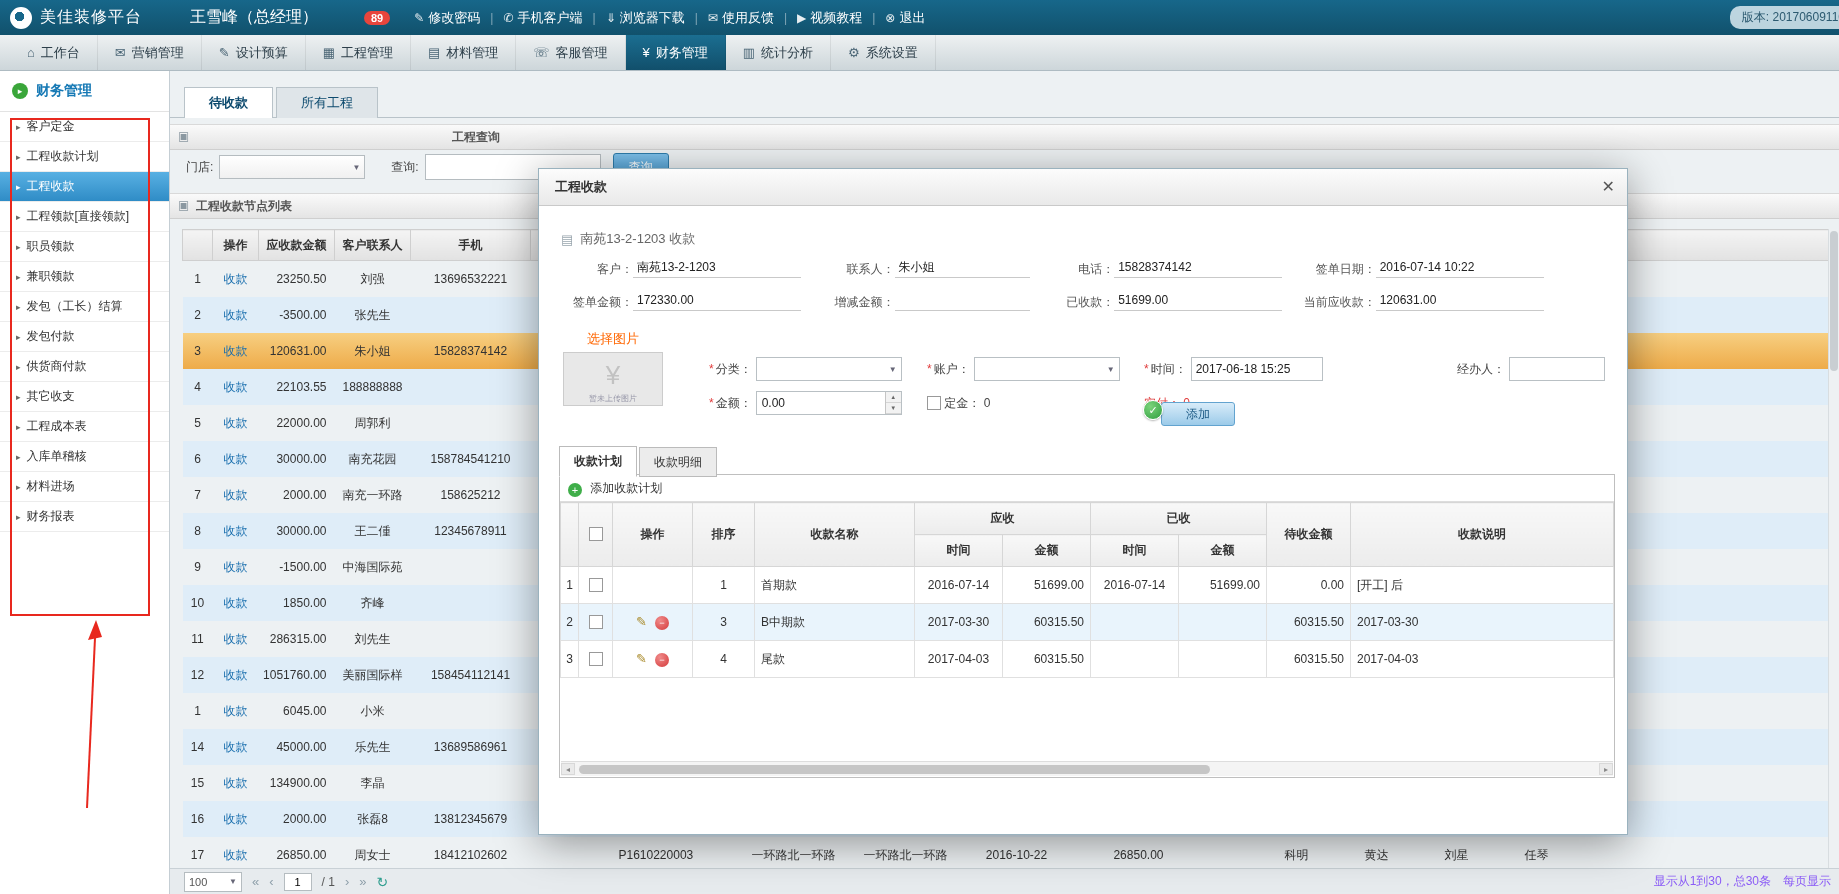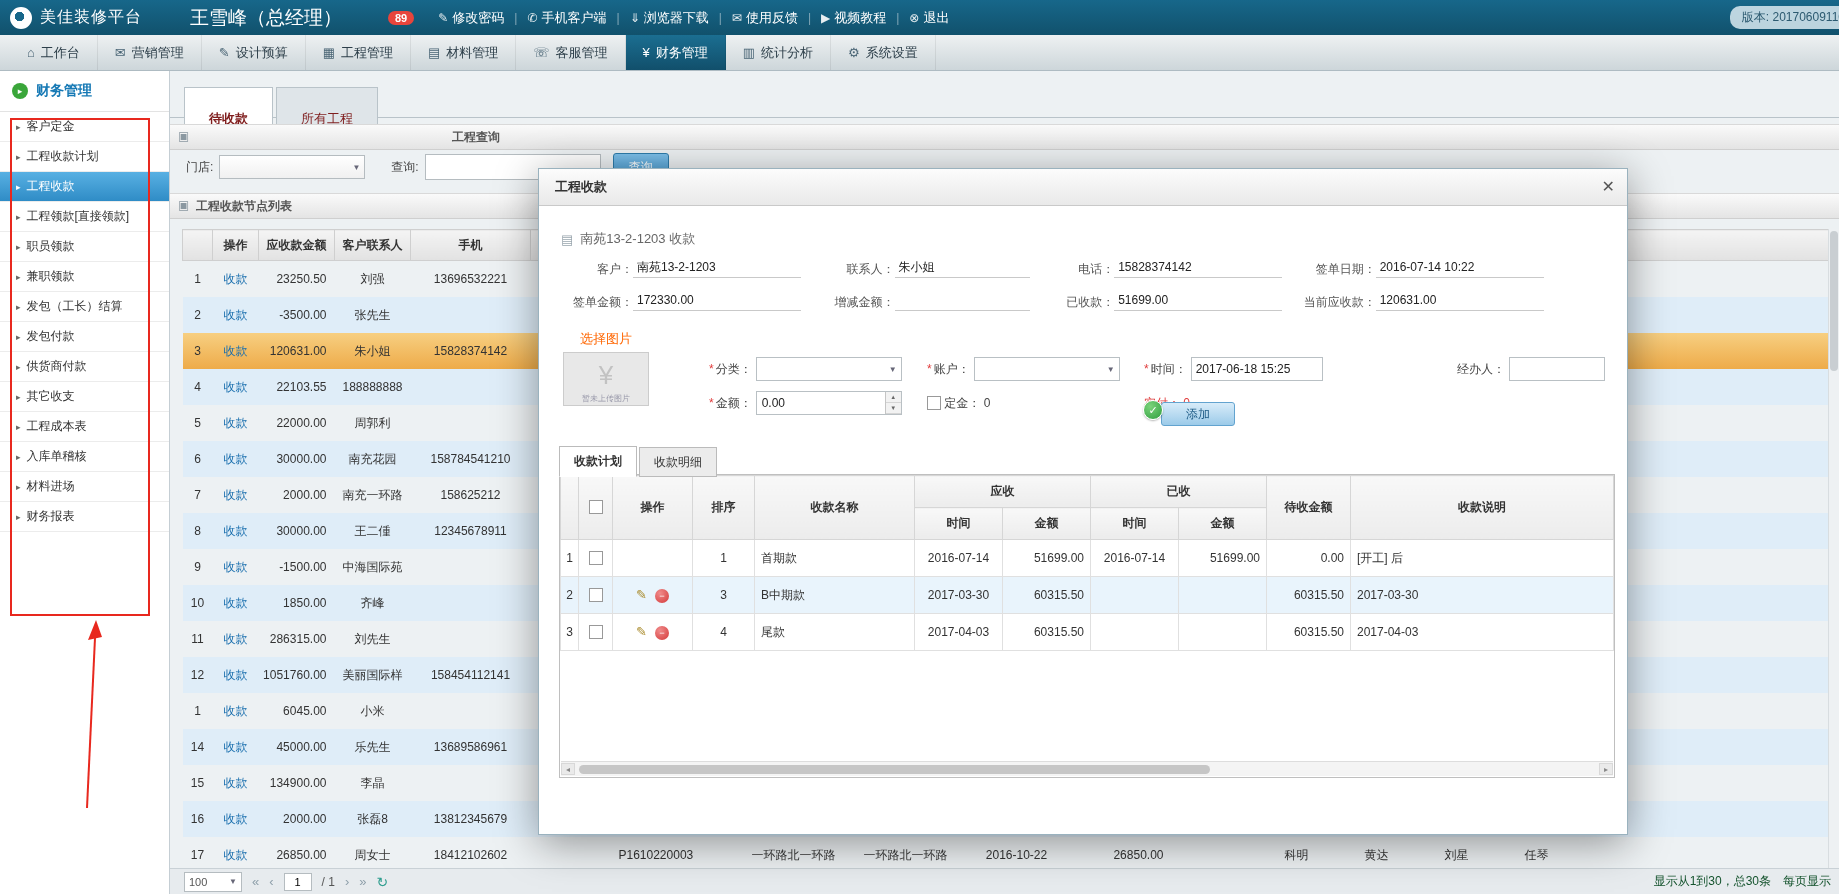--- a/index.html
+++ b/index.html
@@ -4,21 +4,21 @@
 <style>
 html,body{margin:0;padding:0}
 body{width:1839px;height:894px;position:relative;overflow:hidden;background:#edf1f3;
  font-family:"Liberation Sans","DejaVu Sans",sans-serif;font-size:12px;color:#333}
 
 .topbar{position:absolute;top:0;left:0;right:0;height:35px;display:flex;align-items:center;
  background:linear-gradient(#17678a,#11516c);color:#fff;z-index:10}
 .logo{display:flex;align-items:center}
 .logo-icon{width:22px;height:22px;border-radius:50%;border:4px solid #fff;box-sizing:border-box;margin:0 8px 0 10px;background:radial-gradient(circle at 40% 40%,#17678a 40%,#fff 41%)}
 .logo-text{font-size:16px;font-weight:normal;letter-spacing:1px}
-.user{margin-left:48px;font-size:19px;cursor:pointer}
+.user{margin-left:48px;font-size:16px;cursor:pointer}
 .badge{margin-left:46px;background:#e8453c;border-radius:9px;padding:1px 7px;font-size:11px;font-weight:bold}
 .topmenu{margin-left:14px;display:flex;align-items:center}
 .menu-item{display:inline-flex;align-items:center;gap:4px;padding:0 10px;font-size:13px;cursor:pointer;white-space:nowrap}
 .menu-sep{color:rgba(255,255,255,.45);font-size:12px}
 .m-ic{font-size:12px;opacity:.9}
 .version{margin-left:auto;margin-right:-18px;background:rgba(219,234,241,.85);color:#2c5a70;
  border-radius:10px;padding:3px 12px;font-size:12px;white-space:nowrap}
 
 .navbar{position:absolute;top:35px;left:0;right:0;height:36px;display:flex;padding-left:10px;
  background:linear-gradient(#eef1f2,#cdd6da);border-bottom:1px solid #aebbc2;box-sizing:border-box;z-index:9}
@@ -32,22 +32,22 @@
 .side-header{height:40px;display:flex;align-items:center;padding-left:12px;color:#1679b5;font-size:14px;font-weight:bold;border-bottom:1px solid #e3e3e3}
 .sh-ic{width:16px;height:16px;border-radius:50%;background:#3aa63a;color:#fff;font-size:9px;line-height:16px;text-align:center;margin-right:8px}
 .side-item{height:30px;border-bottom:1px solid #ececec;padding-left:16px;font-size:12px;color:#333;cursor:pointer;display:flex;align-items:center;gap:6px;box-sizing:border-box}
 .side-item .blt{font-size:9px;color:#666}
 .side-item.active{background:linear-gradient(#58b0e3,#2f8cc6);color:#fff}
 .side-item.active .blt{color:#fff}
 .annot{position:absolute;left:0;top:0;width:170px;height:823px;pointer-events:none;z-index:6}
 
 .content{position:absolute;left:170px;top:71px;right:0;bottom:0;background:#edf1f3;overflow:hidden}
 .tabstrip{position:absolute;top:16px;left:0;right:0;height:31px;border-bottom:1px solid #b9c3c9;padding-left:14px;box-sizing:border-box}
-.ctab{display:inline-block;height:30px;line-height:30px;padding:16px 24px;font-size:13px;border:1px solid #b9c3c9;border-bottom:none;
- background:#dfe5e9;color:#7f1d1d;margin-right:3px;cursor:pointer;vertical-align:bottom}
+.ctab{display:inline-block;height:30px;line-height:30px;padding:0 24px;font-size:13px;border:1px solid #b9c3c9;border-bottom:none;
+ background:#dfe5e9;color:#0c4a6e;margin-right:3px;cursor:pointer;vertical-align:bottom}
 .ctab.active{background:#fff;font-weight:bold}
 .bar{position:absolute;left:0;right:0;height:24px;background:linear-gradient(#fafafa,#e4e4e4);
  border-top:1px solid #d9d9d9;border-bottom:1px solid #cfcfcf;font-size:12px;color:#555}
 .search-bar{top:53px}.list-bar{top:122px}
 .bic{position:absolute;left:8px;top:4px;color:#8b98a1;font-size:12px}
 .search-bar .btitle{position:absolute;left:282px;top:0;line-height:24px;font-weight:bold;color:#555}
 .list-bar .btitle{position:absolute;left:26px;top:0;line-height:24px;font-weight:bold;color:#555}
 .filter-row{position:absolute;top:82px;left:0;height:28px;display:flex;align-items:center;padding-left:16px;font-size:12px;color:#444}
 .fsel{width:146px;height:24px;background:linear-gradient(#fff,#f0f0f0);border:1px solid #b5bcc0;margin-left:6px;position:relative;box-sizing:border-box;cursor:pointer}
 .fsel .caret{position:absolute;right:4px;top:7px;font-size:8px;color:#667}
@@ -66,35 +66,35 @@
 .c{text-align:center}.l{padding-left:6px !important}
 .vscroll{position:absolute;right:0;top:158px;bottom:26px;width:10px;background:#eef1f3;border-left:1px solid #d8dde0}
 .vthumb{position:absolute;top:2px;left:1px;right:1px;height:140px;background:#c9ced2;border-radius:4px}
 .pagination{position:absolute;left:0;right:0;bottom:0;height:26px;background:#e7ebee;border-top:1px solid #c9d1d6;
  display:flex;align-items:center;gap:10px;padding-left:14px;font-size:12px;color:#555;box-sizing:border-box}
 .psize{width:48px;height:18px;background:#fff;border:1px solid #b5bcc0;display:inline-flex;align-items:center;justify-content:space-between;padding:0 4px;font-size:11px;cursor:pointer}
 .psize .caret{font-size:8px;color:#667}
 .pg-ic{color:#8fa0ab;font-size:13px;cursor:pointer}
 .pg-input{width:26px;height:16px;border:1px solid #b5bcc0;text-align:center;font-size:11px;background:#fff;padding:0}
 .refresh{color:#2f9e8f;font-size:14px}
-.pg-status{position:absolute;right:8px;color:#14532d;white-space:nowrap}
+.pg-status{position:absolute;right:8px;color:#8b5cf6;white-space:nowrap}
 
 .modal{position:absolute;left:538px;top:168px;width:1090px;height:667px;background:#fff;border:1px solid #9ab2be;
  box-shadow:0 8px 40px rgba(0,0,0,.4);z-index:100;box-sizing:border-box}
 .m-title{height:36px;line-height:36px;background:linear-gradient(#fcfcfc,#e9e9e9);border-bottom:1px solid #c9c9c9;
  padding-left:16px;font-weight:bold;font-size:13px;color:#333;position:relative}
 .m-close{position:absolute;right:12px;top:0;font-size:16px;color:#555;cursor:pointer;font-weight:normal}
 .m-body{position:absolute;top:37px;left:0;right:0;bottom:0}
 .m-sub{position:absolute;top:24px;left:22px;font-size:13px;color:#666;display:flex;gap:7px;align-items:center}
 .doc-ic{color:#9aa6ae;font-size:13px}
 .m-info{position:absolute;top:52px;left:22px;right:20px;display:grid;grid-template-columns:25% 21% 25% 29%;row-gap:14px;font-size:12px}
 .info-cell{display:flex;align-items:flex-end;padding-right:12px}
 .ilabel{min-width:72px;text-align:right;color:#555;white-space:nowrap}
 .ival{flex:1;max-width:160px;border-bottom:1px solid #c9c9c9;padding:1px 4px;color:#222;min-height:16px;white-space:nowrap}
-.m-upload{position:absolute;top:124px;left:24px;width:86px;text-align:center}
+.m-upload{position:absolute;top:124px;left:24px;width:100px;text-align:center}
 .pick{color:#f60;font-size:13px;margin-bottom:4px;cursor:pointer}
 .ph{height:52px;background:#e8e8e8;border:1px solid #ccc;position:relative;overflow:hidden}
 .ph-y{font-size:26px;color:#c2c2c2;line-height:44px}
 .ph-t{position:absolute;bottom:1px;left:0;right:0;font-size:8px;color:#99a}
 .fr{position:absolute;left:0;right:0;height:26px;font-size:12px;color:#444}
 .frA{top:150px}.frB{top:184px}.frC{top:218px}
 .fg{position:absolute;display:flex;align-items:center;height:26px}
 .req{color:#e03c3c;margin-right:2px}
 .flabel{white-space:nowrap}
 .sel{display:inline-flex;width:146px;height:24px;background:#fff;border:1px solid #b9c0c4;align-items:center;
@@ -804,20 +804,24 @@
       </span>
     </div>
 
 
     <span class="check-ic">✓</span>
     <span class="addbtn">添加</span>
 
     <div class="mtabs" id="mtabs"><span class="mtab active">收款计划</span><span class="mtab">收款明细</span></div>
 
     <div class="mpanel">
+      <div class="addplan">
+        <span class="plus-ic">+</span>
+        <span>添加收款计划</span>
+      </div>
       <table class="ptable">
         <colgroup>
           <col style="width:18px">
             <col style="width:34px">
             <col style="width:80px">
             <col style="width:62px">
           <col style="width:160px">
             <col style="width:88px">
             <col style="width:88px">
             <col style="width:88px">

